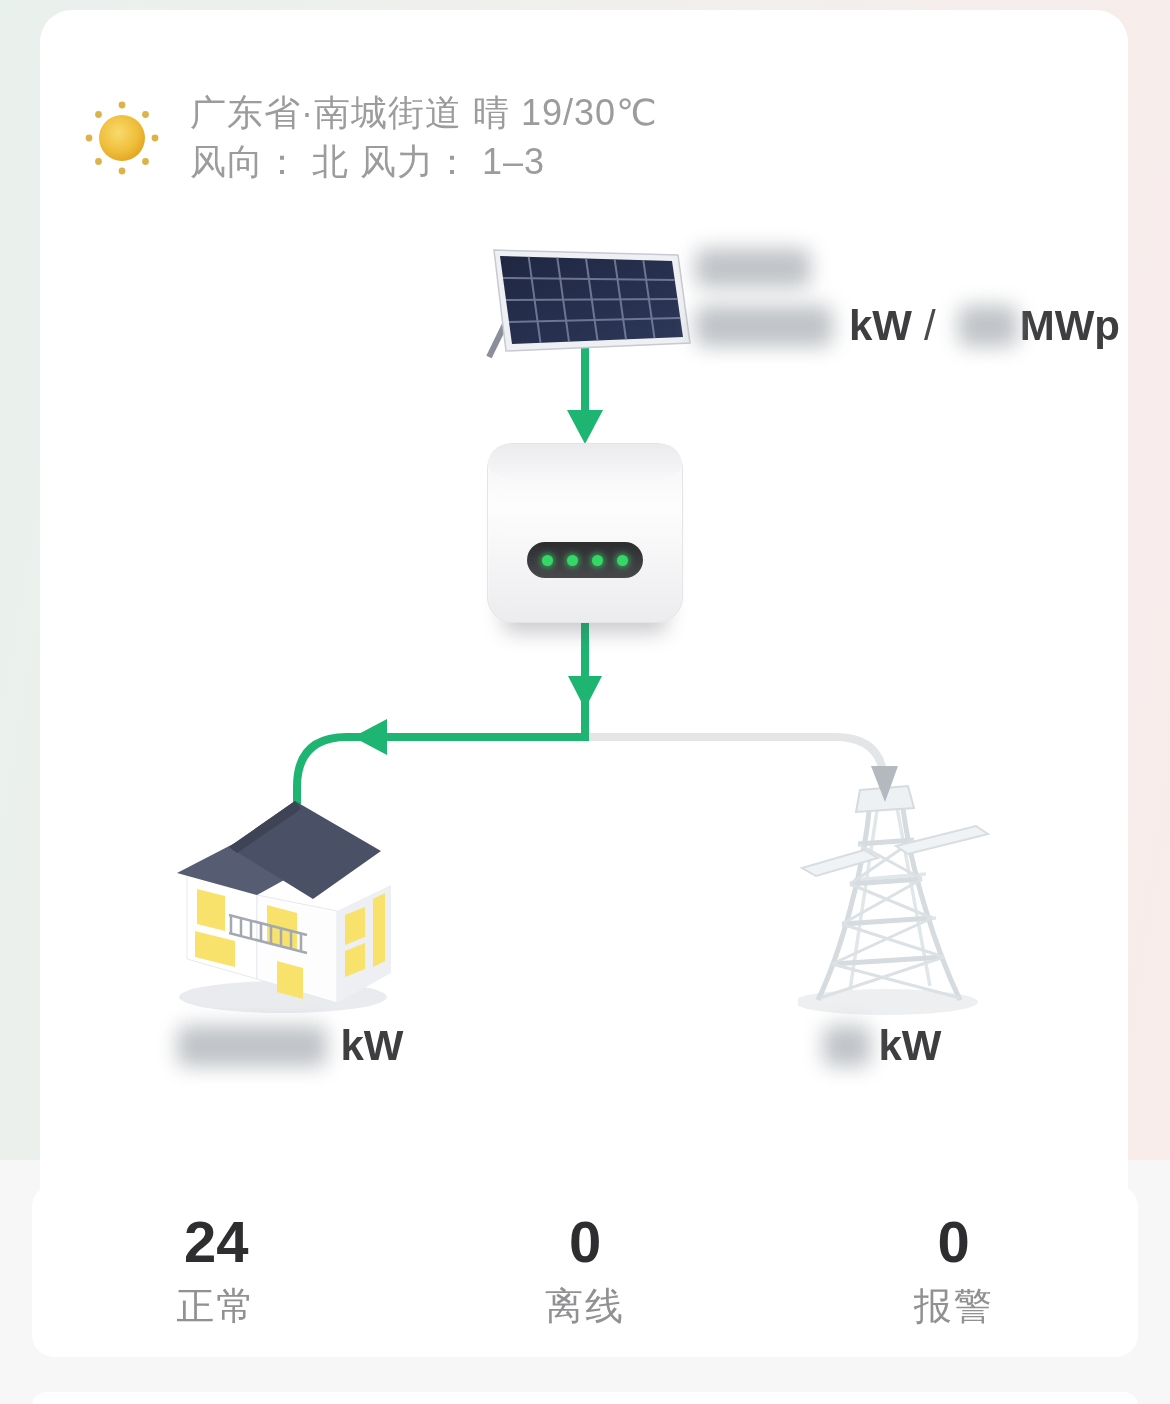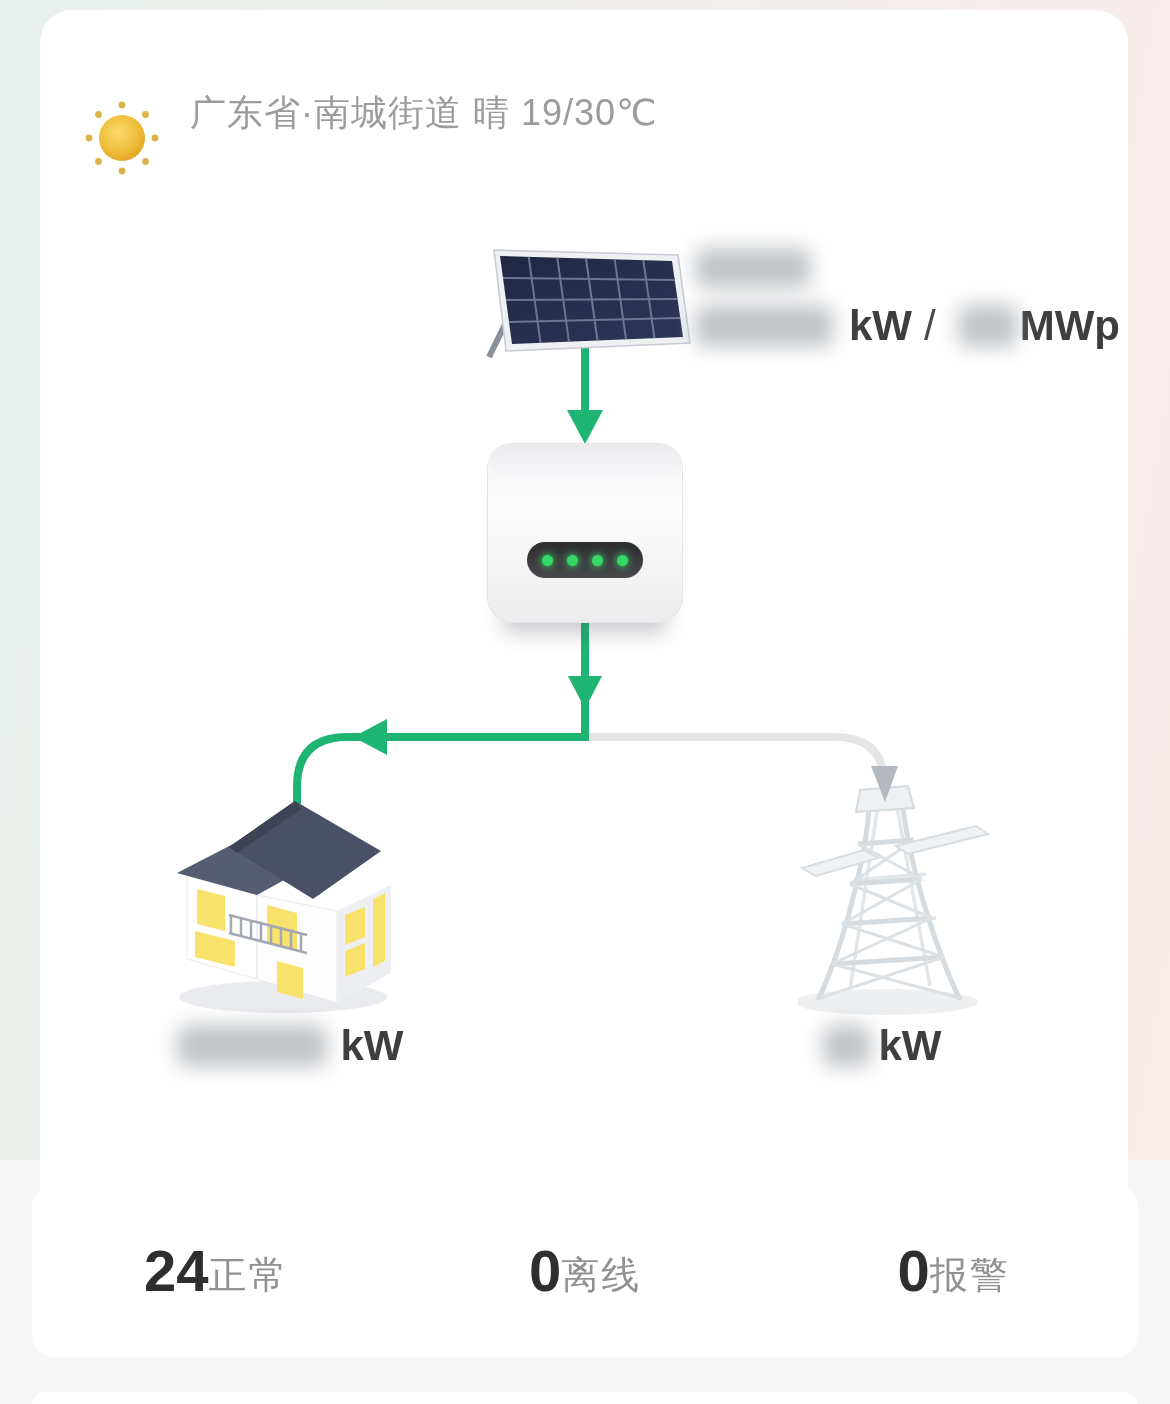--- a/index.html
+++ b/index.html
@@ -58,21 +58,21 @@
   .node-label { position:absolute; top:1012px; display:flex; align-items:center; justify-content:center;
     font-size:42px; font-weight:700; color:#3e3e40; }
   .house-label { left:120px; width:260px; }
   .tower-label { left:712px; width:260px; }
   .b-house { width:150px; height:42px; margin-right:14px; }
   .b-grid  { width:48px;  height:42px; margin-right:8px; }
 
   
   .stats-card { position:absolute; left:32px; top:1185px; width:1106px; height:172px;
     background:#ffffff; border-radius:22px; display:flex; align-items:center; }
-  .stat-cell { flex:1; display:flex; flex-direction:row; align-items:center; justify-content:center; cursor:pointer; }
+  .stat-cell { flex:1; display:flex; flex-direction:column; align-items:center; justify-content:center; cursor:pointer; }
   .stat-value { font-size:58px; font-weight:600; color:#2e2e30; line-height:62px; }
   .stat-label { margin-top:8px; font-size:38px; color:#919193; letter-spacing:2px; }
 
   
   .bottom-sliver { position:absolute; left:32px; top:1392px; width:1106px; height:14px;
     background:#ffffff; border-radius:22px 22px 0 0; }
 </style>
 </head>
 <body>
 
@@ -99,20 +99,21 @@
               <circle cx="16.5" cy="16.5" r="3.4"></circle>
             <circle cx="7" cy="40" r="3.4"></circle>
               <circle cx="16.5" cy="63.5" r="3.4"></circle>
             <circle cx="40" cy="73" r="3.4"></circle>
               <circle cx="63.5" cy="63.5" r="3.4"></circle>
           </g>
         </svg>
       </div>
       <div class="weather-text">
         <div>广东省·南城街道 晴 19/30℃</div>
+        <div>风向： 北 风力： 1–3</div>
       </div>
     </div>
 
     <svg class="flow-svg" viewBox="0 0 1088 1135">
 
       <path d="M549,727 L795,727 Q843,727 844,772 L844,786" stroke="#e4e5e7" stroke-width="8" fill="none"></path>
 
       <line x1="545" y1="335" x2="545" y2="402" stroke="#1eb573" stroke-width="8"></line>
       <polygon points="527,400 563,400 545,434" fill="#1eb573"></polygon>
 

